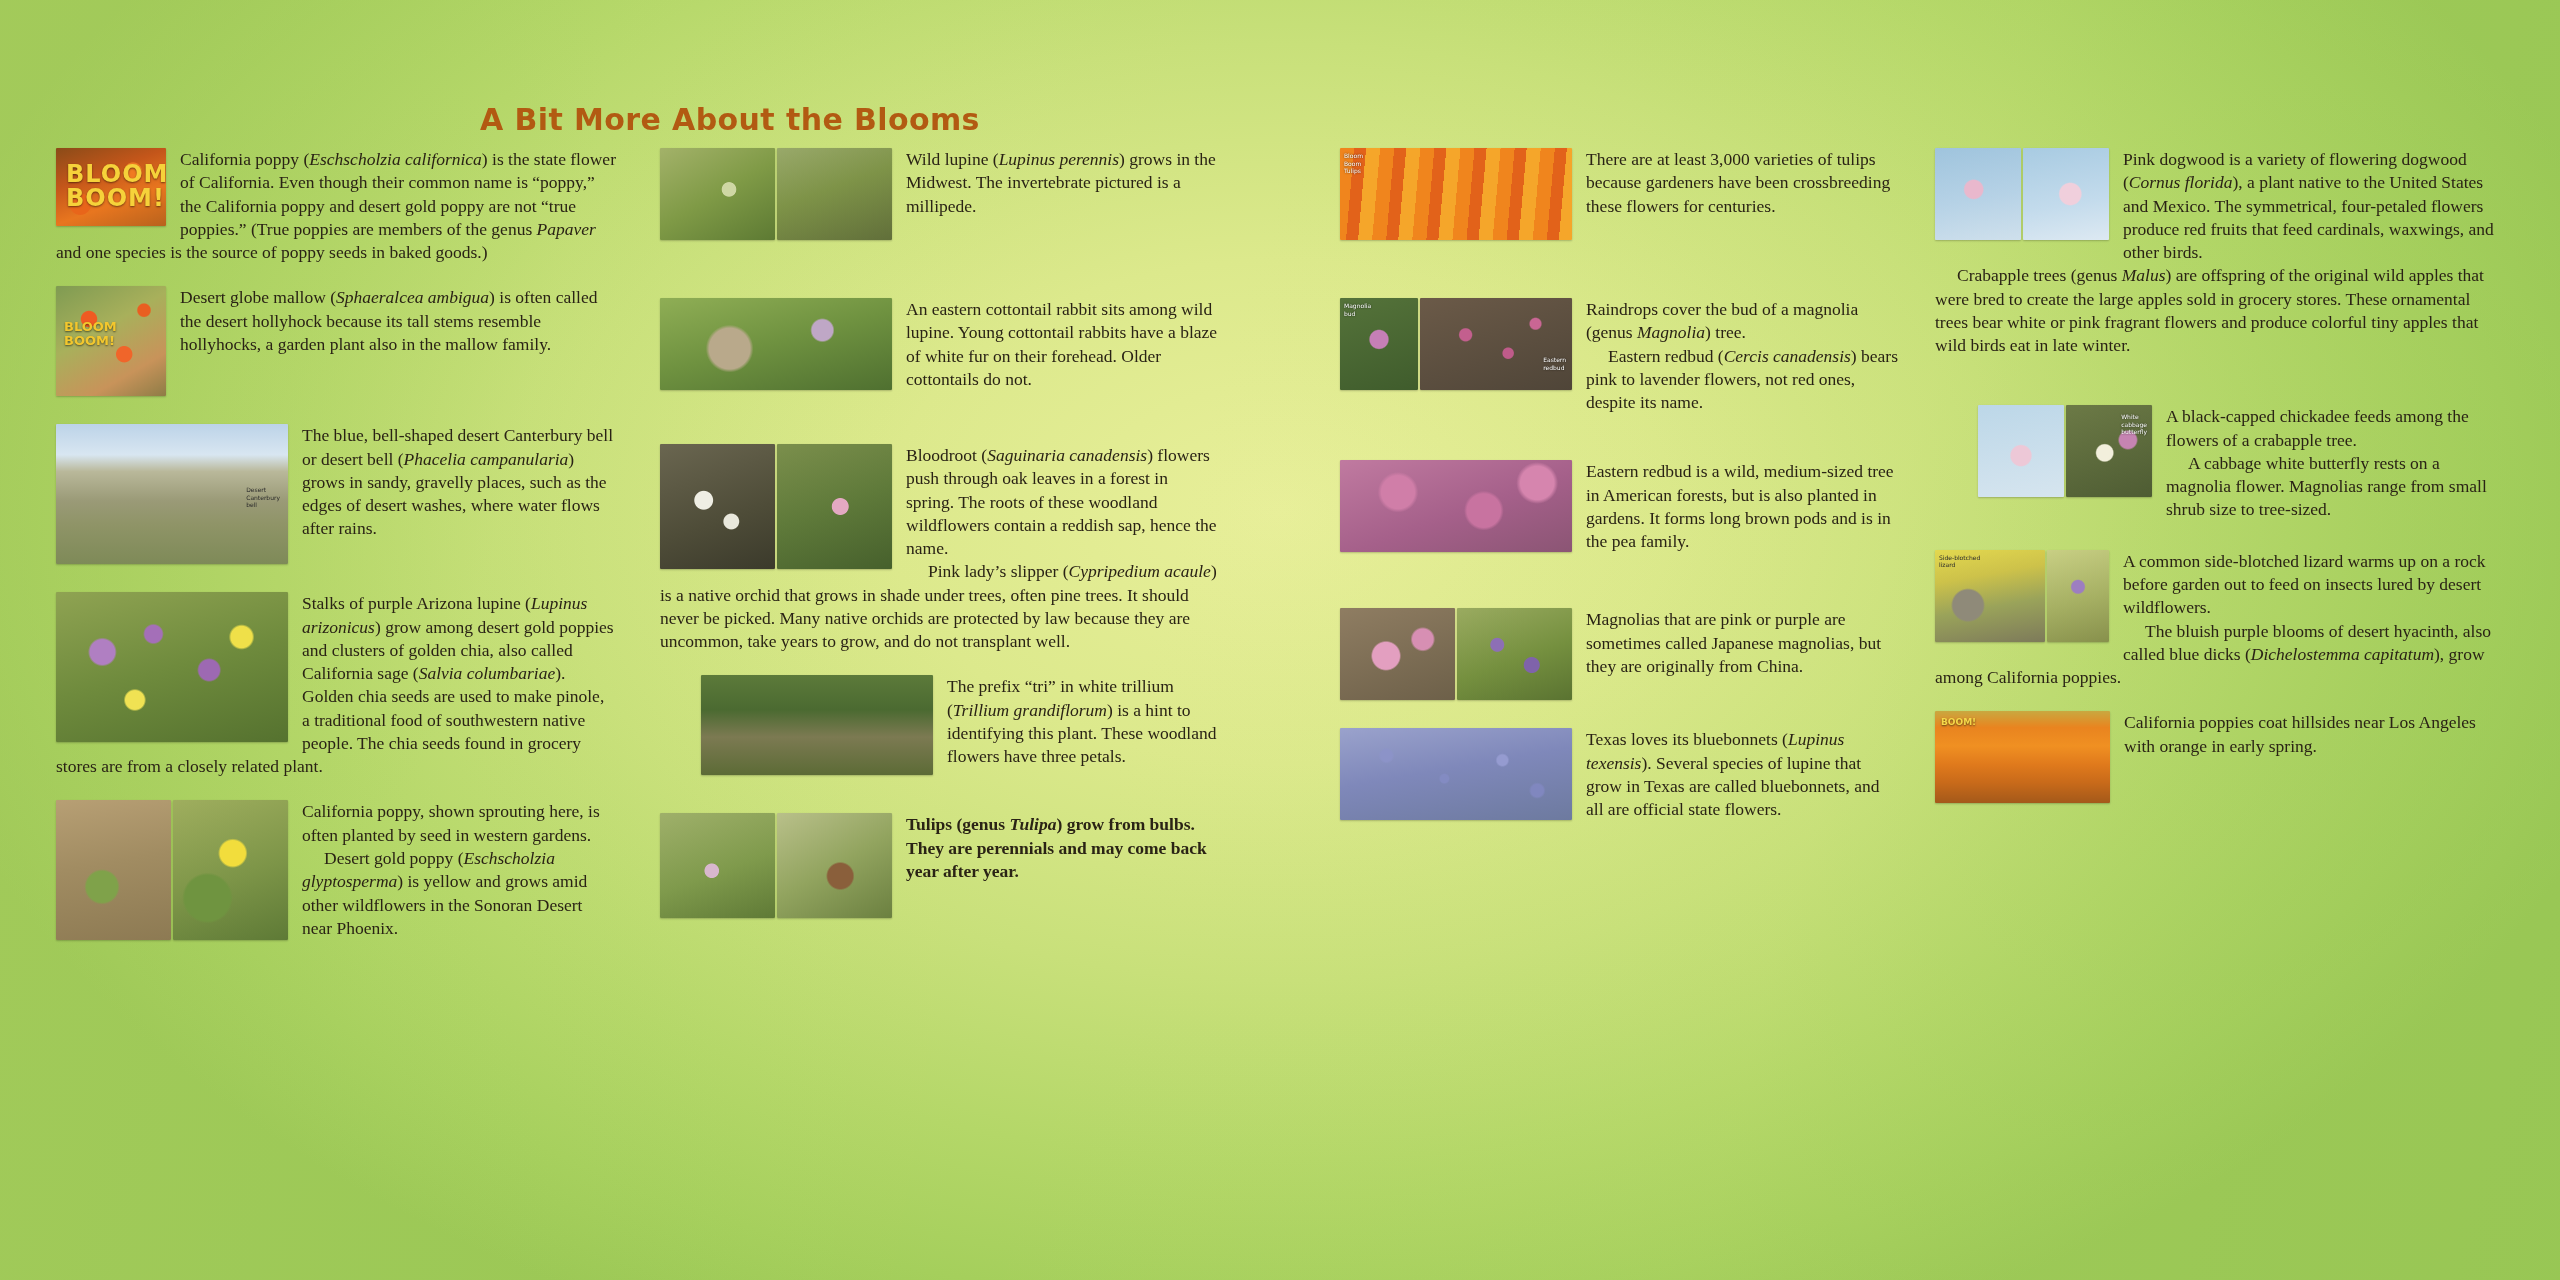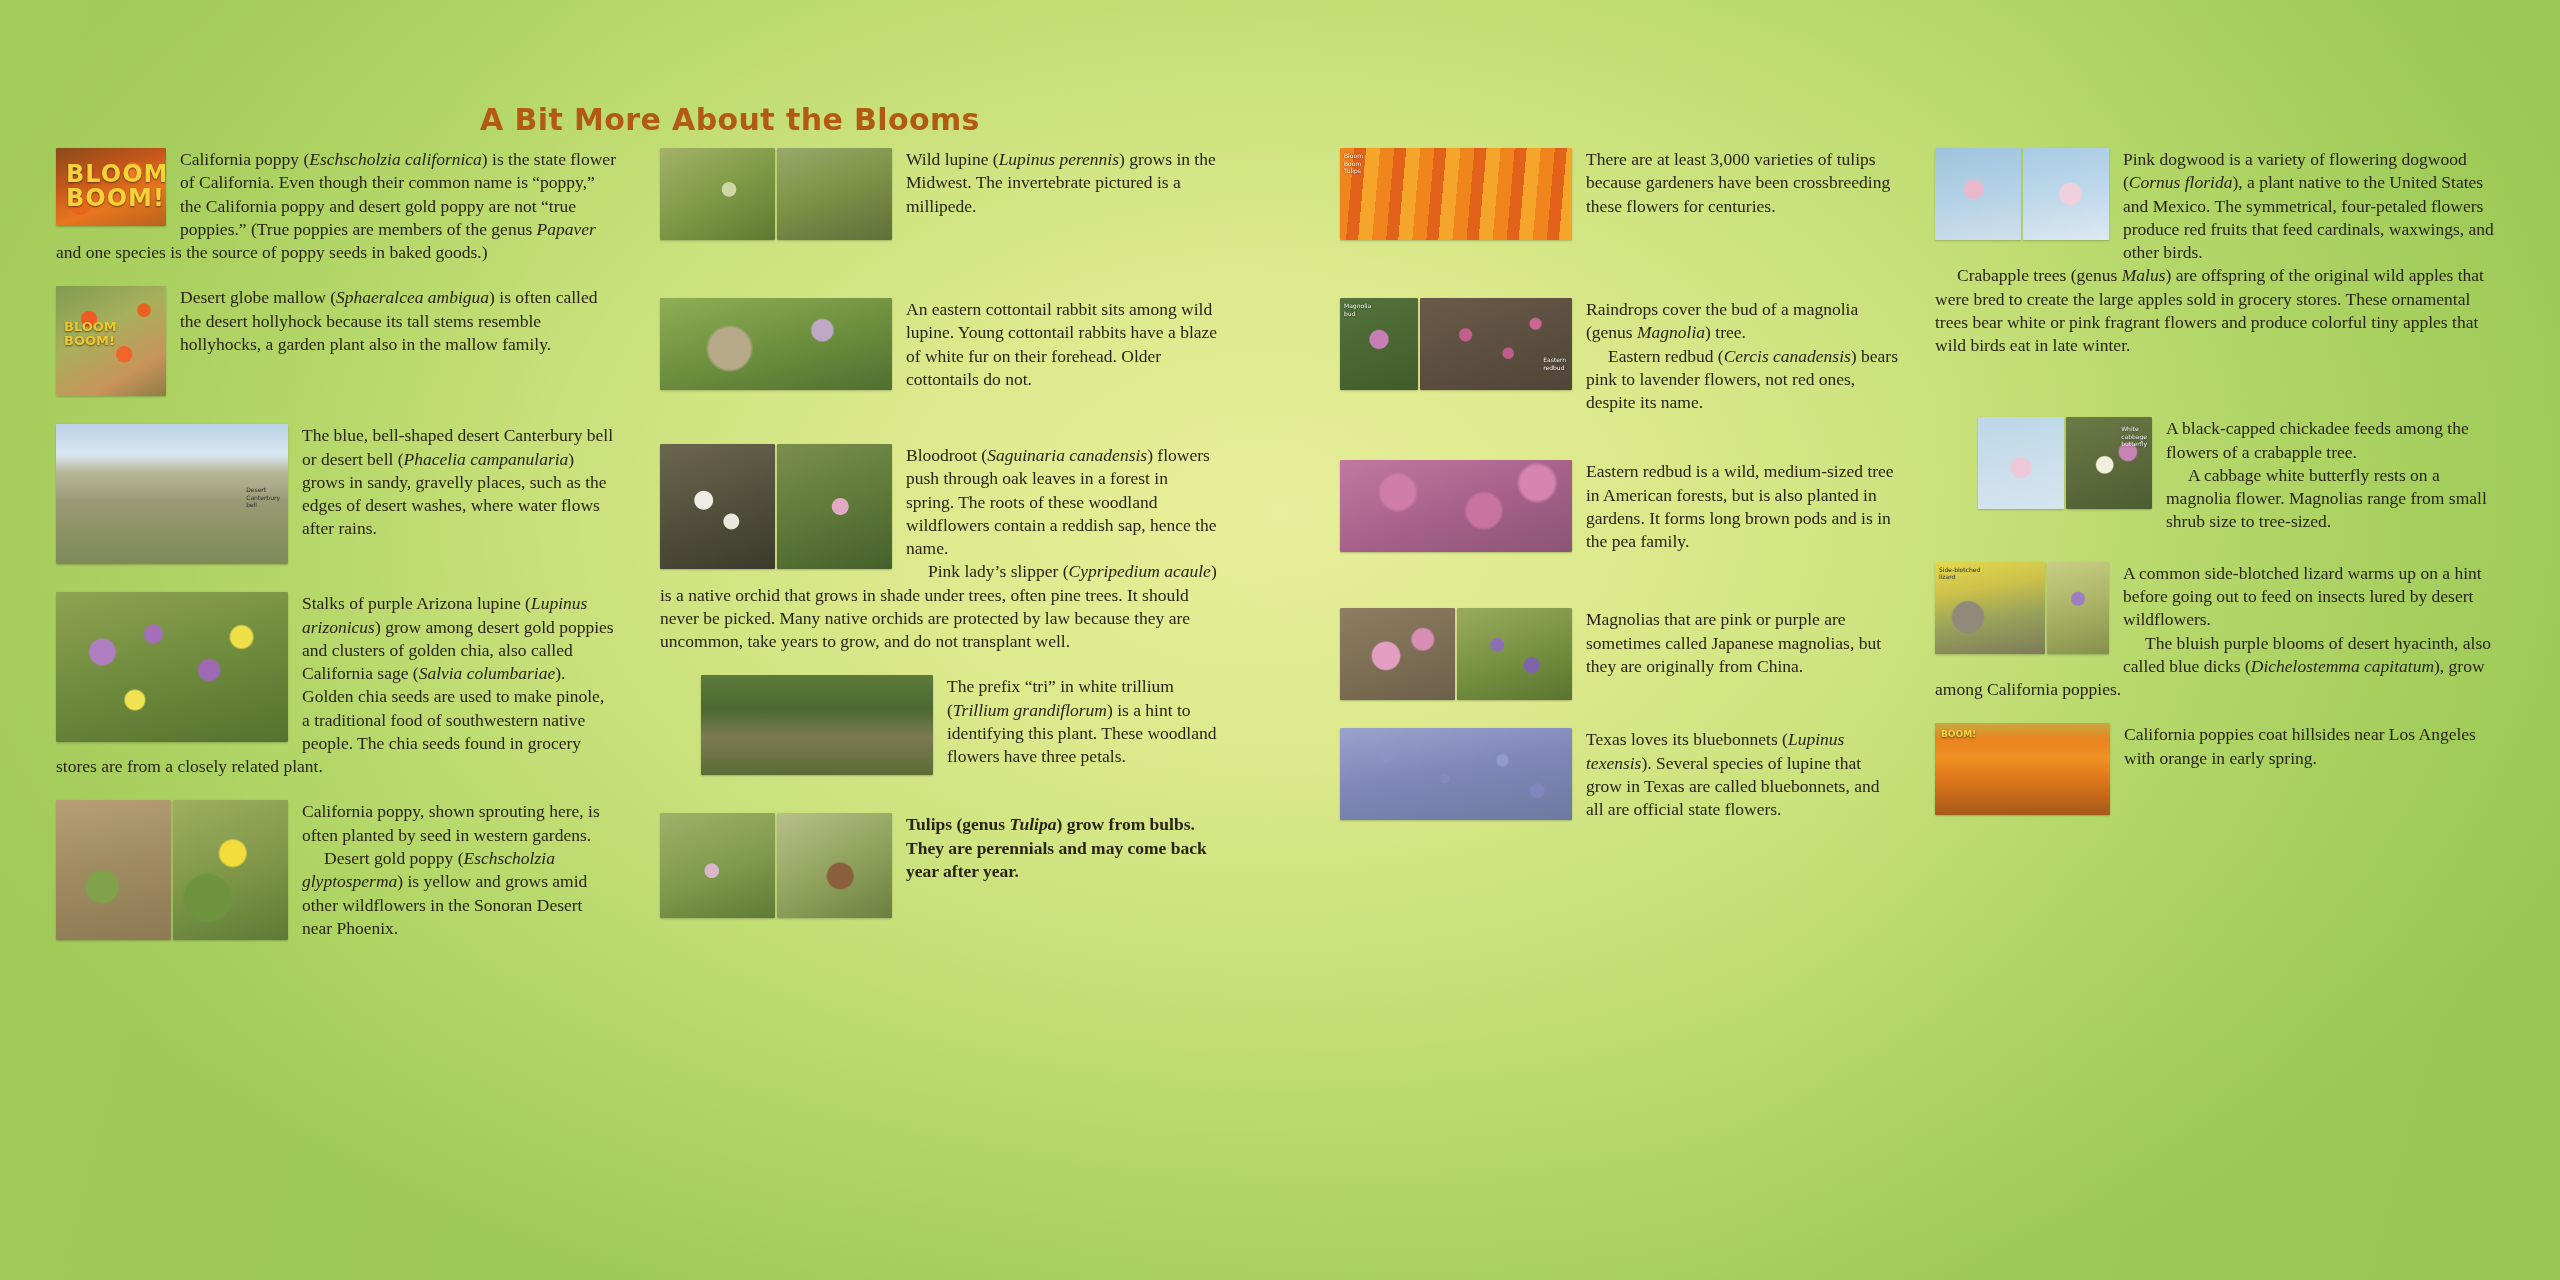--- a/index.html
+++ b/index.html
@@ -462,21 +462,21 @@
         <div class="pair">
           <div class="photo p-dogwood-a" style="width:86px;height:92px;"></div>
           <div class="photo p-dogwood-b" style="width:86px;height:92px;"></div>
         </div>
       </div>
       <p>Pink dogwood is a variety of flowering dogwood (<span class="it">Cornus florida</span>), a plant native to the United States and Mexico. The symmetrical, four-petaled flowers produce red fruits that feed cardinals, waxwings, and other birds.</p>
       <p>Crabapple trees (genus <span class="it">Malus</span>) are offspring of the original wild apples that were bred to create the large apples sold in grocery stores. These ornamental trees bear white or pink fragrant flowers and produce colorful tiny apples that wild birds eat in late winter.</p>
       <div class="clear"></div>
     </div>
 
-    <div class="entry" style="margin-top:60px;padding-left:43px;">
+    <div class="entry" style="margin-top:48px;padding-left:43px;">
       <div class="imgwrap">
         <div class="pair">
           <div class="photo p-chickadee-a" style="width:86px;height:92px;"></div>
           <div class="photo p-butterfly" style="width:86px;height:92px;">
             <span class="cap" style="left:auto;right:5px;top:8px;">White<br>cabbage<br>butterfly</span>
           </div>
         </div>
       </div>
       <p>A black-capped chickadee feeds among the flowers of a crabapple tree.</p>
       <p>A cabbage white butterfly rests on a magnolia flower. Magnolias range from small shrub size to tree-sized.</p>
@@ -485,21 +485,21 @@
 
     <div class="entry" style="margin-top:28px;">
       <div class="imgwrap">
         <div class="pair">
           <div class="photo p-lizard" style="width:110px;height:92px;">
             <span class="cap dark">Side-blotched<br>lizard</span>
           </div>
           <div class="photo p-desert-hyacinth" style="width:62px;height:92px;"></div>
         </div>
       </div>
-      <p>A common side-blotched lizard warms up on a hint before going out to feed on insects lured by desert wildflowers.</p>
+      <p>A common side-blotched lizard warms up on a rock before garden out to feed on insects lured by desert wildflowers.</p>
       <p>The bluish purple blooms of desert hyacinth, also called blue dicks (<span class="it">Dichelostemma capitatum</span>), grow among California poppies.</p>
       <div class="clear"></div>
     </div>
 
     <div class="entry" style="margin-top:14px;">
       <div class="imgwrap">
         <div class="photo p-hillside" style="width:175px;height:92px;">
           <span class="smallcap">BOOM!</span>
         </div>
       </div>

